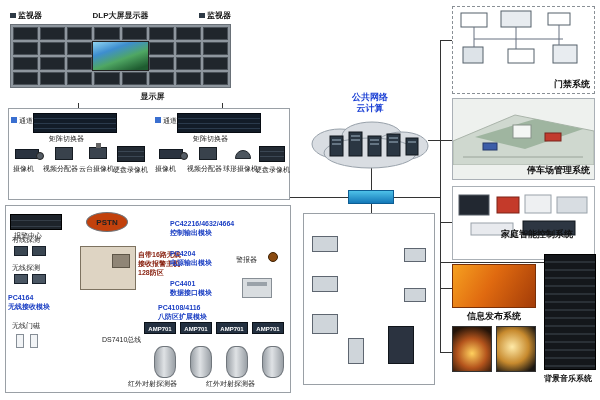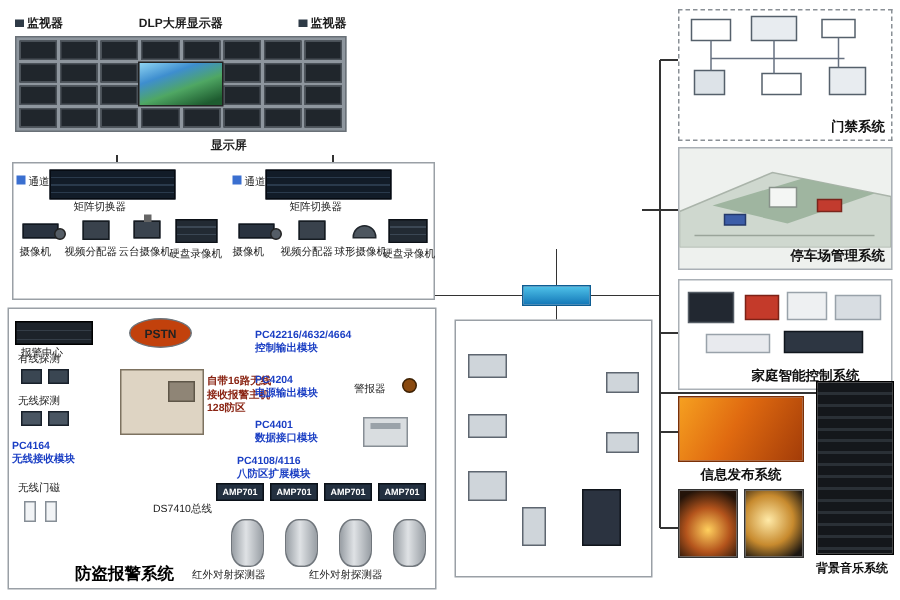--- a/index.html
+++ b/index.html
@@ -76,21 +76,21 @@
   .home-panel { left:452px; top:186px; width:143px; height:74px; border:1px solid #aab0b6; background:#fff; }
   .info-img { left:452px; top:264px; width:84px; height:44px;
               background:linear-gradient(120deg,#f6a020 0%,#e06a10 45%,#a33c08 100%); border:1px solid #7a2f06; }
   .light-img1 { left:452px; top:326px; width:40px; height:46px; border:1px solid #333;
               background:radial-gradient(circle at 50% 60%, #ffd05e 0%, #b4541c 45%, #241409 85%); }
   .light-img2 { left:496px; top:326px; width:40px; height:46px; border:1px solid #333;
               background:radial-gradient(circle at 40% 45%, #ffeaa8 0%, #c78a2e 50%, #1c1712 88%); }
   .music-rack { left:544px; top:254px; width:52px; height:116px; border:1px solid #000;
               background:repeating-linear-gradient(180deg,#14171b 0 6px,#2a3036 6px 8px); }
   .title-inside-br { position:absolute; right:4px; bottom:2px; }
-  .title-inside-bc { position:absolute; left:50%; bottom:2px; transform:translateX(-50%);padding-left:27px; }
+  .title-inside-bc { position:absolute; left:50%; bottom:18px; transform:translateX(-50%);padding-left:27px; }
   .caption { position:absolute; text-align:center; }
 </style>
 </head>
 <body>
 
 <div class="stage">
 
   <svg class="wires" xmlns="http://www.w3.org/2000/svg">
     <path d="M371,166 L371,190 M348,197 L290,197 M394,197 L440,197
              M440,40 L440,352 M440,40 L452,40 M440,140 L452,140 M428,140 L440,140
@@ -215,23 +215,44 @@
     <div class="amp" style="left:246px;top:116px;">AMP701</div>
     <div class="abs small" style="left:96px;top:130px;">DS7410总线</div>
 
     <div class="cyl" style="left:148px;top:140px;"></div>
     <div class="cyl" style="left:184px;top:140px;"></div>
     <div class="cyl" style="left:220px;top:140px;"></div>
     <div class="cyl" style="left:256px;top:140px;"></div>
     <div class="abs small" style="left:122px;top:174px;">红外对射探测器</div>
     <div class="abs small" style="left:200px;top:174px;">红外对射探测器</div>
 
-    <div class="abs sys-title-big" style="left:44px;bottom:2px;">防盗报警系统</div>
-  </div>
-
+  </div>
+
+  <div class="panel cloud-wrap">
+    <div class="cloud-line">公共网络</div>
+    <div class="cloud-line">云计算</div>
+    <svg width="140" height="56" viewBox="0 0 140 56" style="display:block;margin-top:2px;" xmlns="http://www.w3.org/2000/svg">
+      <g fill="#d9dde2" stroke="#98a1aa">
+        <ellipse cx="40" cy="28" rx="28" ry="15"></ellipse>
+        <ellipse cx="72" cy="20" rx="30" ry="14"></ellipse>
+        <ellipse cx="102" cy="30" rx="26" ry="14"></ellipse>
+        <ellipse cx="70" cy="37" rx="46" ry="15"></ellipse>
+      </g>
+      <g fill="#2a3642" stroke="#11161c">
+        <rect x="30" y="20" width="13" height="20"></rect>
+        <rect x="49" y="16" width="13" height="24"></rect>
+        <rect x="68" y="20" width="13" height="20"></rect>
+        <rect x="87" y="18" width="13" height="22"></rect>
+        <rect x="106" y="22" width="12" height="17"></rect>
+      </g>
+      <g stroke="#9fb4c4" stroke-width="1">
+        <path d="M32 24 H41 M32 28 H41 M51 20 H60 M51 24 H60 M70 24 H79 M70 28 H79 M89 22 H98 M89 26 H98 M108 26 H116"></path>
+      </g>
+    </svg>
+  </div>
 
   <div class="panel switch"></div>
 
   <div class="panel intercom-panel">
     <div class="ic-box" style="left:8px;top:22px;width:26px;height:16px;"></div>
     <div class="ic-box" style="left:8px;top:62px;width:26px;height:16px;"></div>
     <div class="ic-box" style="left:8px;top:100px;width:26px;height:20px;"></div>
     <div class="ic-box" style="left:100px;top:34px;width:22px;height:14px;"></div>
     <div class="ic-box" style="left:100px;top:74px;width:22px;height:14px;"></div>
     <div class="ic-dark" style="left:84px;top:112px;width:26px;height:38px;"></div>

